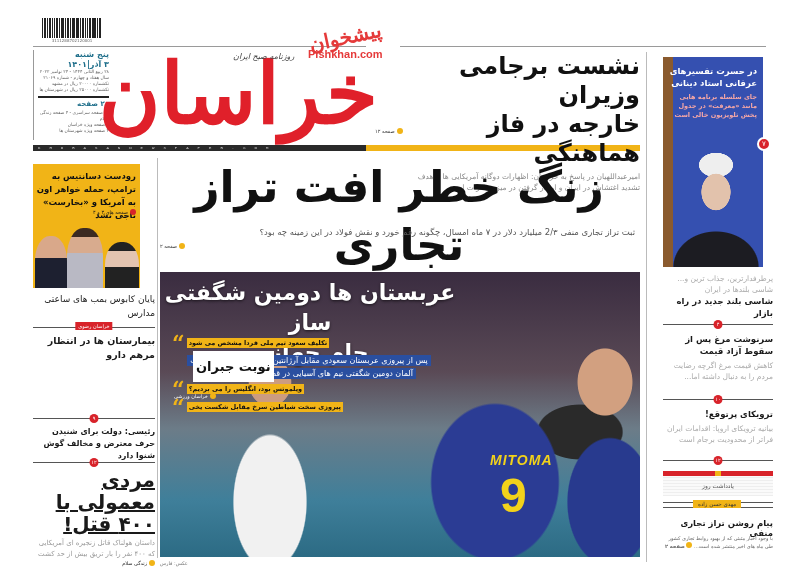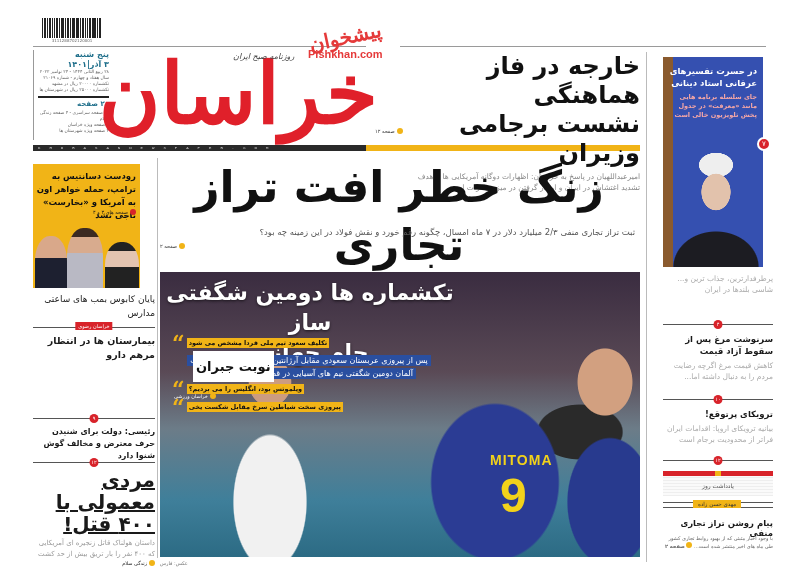--- a/index.html
+++ b/index.html
@@ -52,21 +52,21 @@
       radial-gradient(ellipse 60px 90px at 450px 230px, #283a8e 0 70%, transparent 72%),
       radial-gradient(ellipse 70px 45px at 420px 160px, #2a2a2a 0 60%, transparent 62%),
       radial-gradient(ellipse 60px 110px at 110px 230px, #f1f1f1 0 60%, transparent 62%),
       radial-gradient(ellipse 35px 40px at 110px 110px, #cc9c80 0 60%, transparent 62%),
       linear-gradient(180deg, #3a2c40 0%, #5a4a56 35%, #6c7c88 55%, #3f7f9a 80%, #2c6b84 100%);
   }
   .photo-title { position: absolute; left: 0; top: 6px; width: 300px; text-align: center; color: #fff; font-size: 22px; font-weight: bold; line-height: 30px; text-shadow: 0 1px 3px rgba(0,0,0,.6); }
   .photo-lede { position: absolute; left: 14px; top: 82px; width: 270px; text-align: center; font-size: 8px; color: #fff; line-height: 13px; }
   .photo-lede span { background: #2a4fa0; padding: 1px 3px; }
   .photo-credit { position: absolute; left: 14px; top: 121px; font-size: 5px; color: #fff; display: flex; gap: 2px; align-items: center; }
-  .mitoma { position: absolute; left: 330px; top: 180px; color: #f2d21a; font-size: 14px; font-weight: bold; direction: ltr; font-family: "Liberation Sans", sans-serif; letter-spacing: 1px; }
+  .mitoma { position: absolute; left: 330px; top: 180px; color: #f2d21a; font-size: 14px; font-weight: bold; direction: ltr; font-family: "Liberation Sans", sans-serif; letter-spacing: 1px; font-style: italic; }
   .mitoma-num { position: absolute; left: 340px; top: 196px; color: #f2d21a; font-size: 48px; font-weight: bold; direction: ltr; font-family: "Liberation Sans", sans-serif; }
 
   .quote { position: absolute; left: 12px; display: flex; align-items: center; gap: 2px; direction: ltr; }
   .quote-mark { color: #f1b417; font-size: 22px; font-weight: bold; font-family: "DejaVu Serif", serif; line-height: 18px; }
   .quote-text { background: #f1b417; color: #111; font-size: 6.5px; font-weight: bold; padding: 1px 2px; direction: rtl; }
   .quote-big { position: absolute; left: 33px; top: 79px; background: #fff; color: #111; font-size: 13px; font-weight: bold; padding: 8px 3px; }
   .photo-source { left: 160px; top: 560px; font-size: 5px; color: #777; }
   .left-promo { left: 33px; top: 164px; width: 107px; height: 124px; background: #f1b417; overflow: hidden; }
   .left-promo-text { position: absolute; right: 4px; top: 6px; width: 100px; font-size: 8.5px; font-weight: bold; line-height: 13px; color: #111; text-align: right; }
   .left-promo-ref { position: absolute; right: 4px; top: 45px; font-size: 5px; display: flex; align-items: center; gap: 2px; }
@@ -155,39 +155,39 @@
 <div class="abs logo-sub">روزنامه صبح ایران</div>
 <div class="abs watermark">
   <div class="watermark-fa">پیشخوان</div>
   <div class="watermark-en">Pishkhan.com</div>
 </div>
 
 <div class="abs newspaper-bar">KHORASANNEWSPAPER.COM</div>
 <div class="abs yellow-bar"></div>
 
 <div class="abs top-head">
+  <div class="top-head-title">نشست برجامی وزیران</div>
   <div class="top-head-title">خارجه در فاز هماهنگی</div>
-  <div class="top-head-title">نشست برجامی وزیران</div>
   <div class="top-head-lede">امیرعبداللهیان در پاسخ به خراسان: اظهارات دوگانه آمریکایی ها با هدف تشدید اغتشاش در ایران و امتیاز گرفتن در میز مذاکرات است</div>
 </div>
 <div class="abs page-ref">
   <span class="moon"></span>
   <span>صفحه ۱۲</span>
 </div>
 
 <div class="abs main-head">زنگ خطر افت تراز تجاری</div>
 <div class="abs main-lede">ثبت تراز تجاری منفی 2/۳ میلیارد دلار در ۷ ماه امسال، چگونه رقم خورد و نقش فولاد در این زمینه چه بود؟</div>
 <div class="abs main-ref">
   <span class="moon"></span>
   <span>صفحه ۲</span>
 </div>
 
 <div class="abs photo">
   <div class="photo-title">
-    <div>تکشماره ها دومین شگفتی ساز</div>
+    <div>عربستان ها دومین شگفتی ساز</div>
     <div>جام جهانی</div>
   </div>
   <div class="photo-lede">
     <span>پس از پیروزی عربستان سعودی مقابل آرژانتین، سامورایی ها با شکست</span><br>
     <span>آلمان دومین شگفتی تیم های آسیایی در قطر ۲۰۲۲ را رقم زدند</span>
   </div>
   <div class="photo-credit">
     <span class="moon"></span>
     <span>خراسان ورزشی</span>
   </div>
@@ -252,20 +252,21 @@
 <div class="abs col-rule2"></div>
 
 <div class="abs right-photo">
   <div class="right-photo-title">در حسرت تفسیرهای عرفانی استاد دینانی</div>
   <div class="right-photo-sub">جای سلسله برنامه هایی مانند «معرفت» در جدول پخش تلویزیون خالی است</div>
 </div>
 <div class="abs right-badge">۷</div>
 
 <div class="abs right-item" style="top:273px;">
   <div class="right-lede">پرطرفدارترین، جذاب ترین و... شاسی بلندها در ایران</div>
+  <div class="right-title">شاسی بلند جدید در راه بازار</div>
 </div>
 <div class="abs right-item" style="top:324px;">
   <div class="divider" style="margin-bottom:8px;">
     <span class="badge">۴</span>
   </div>
   <div class="right-title">سرنوشت مرغ پس از سقوط آزاد قیمت</div>
   <div class="right-lede" style="margin-top:3px;">کاهش قیمت مرغ اگرچه رضایت مردم را به دنبال داشته اما...</div>
 </div>
 <div class="abs right-item" style="top:399px;">
   <div class="divider" style="margin-bottom:8px;">

